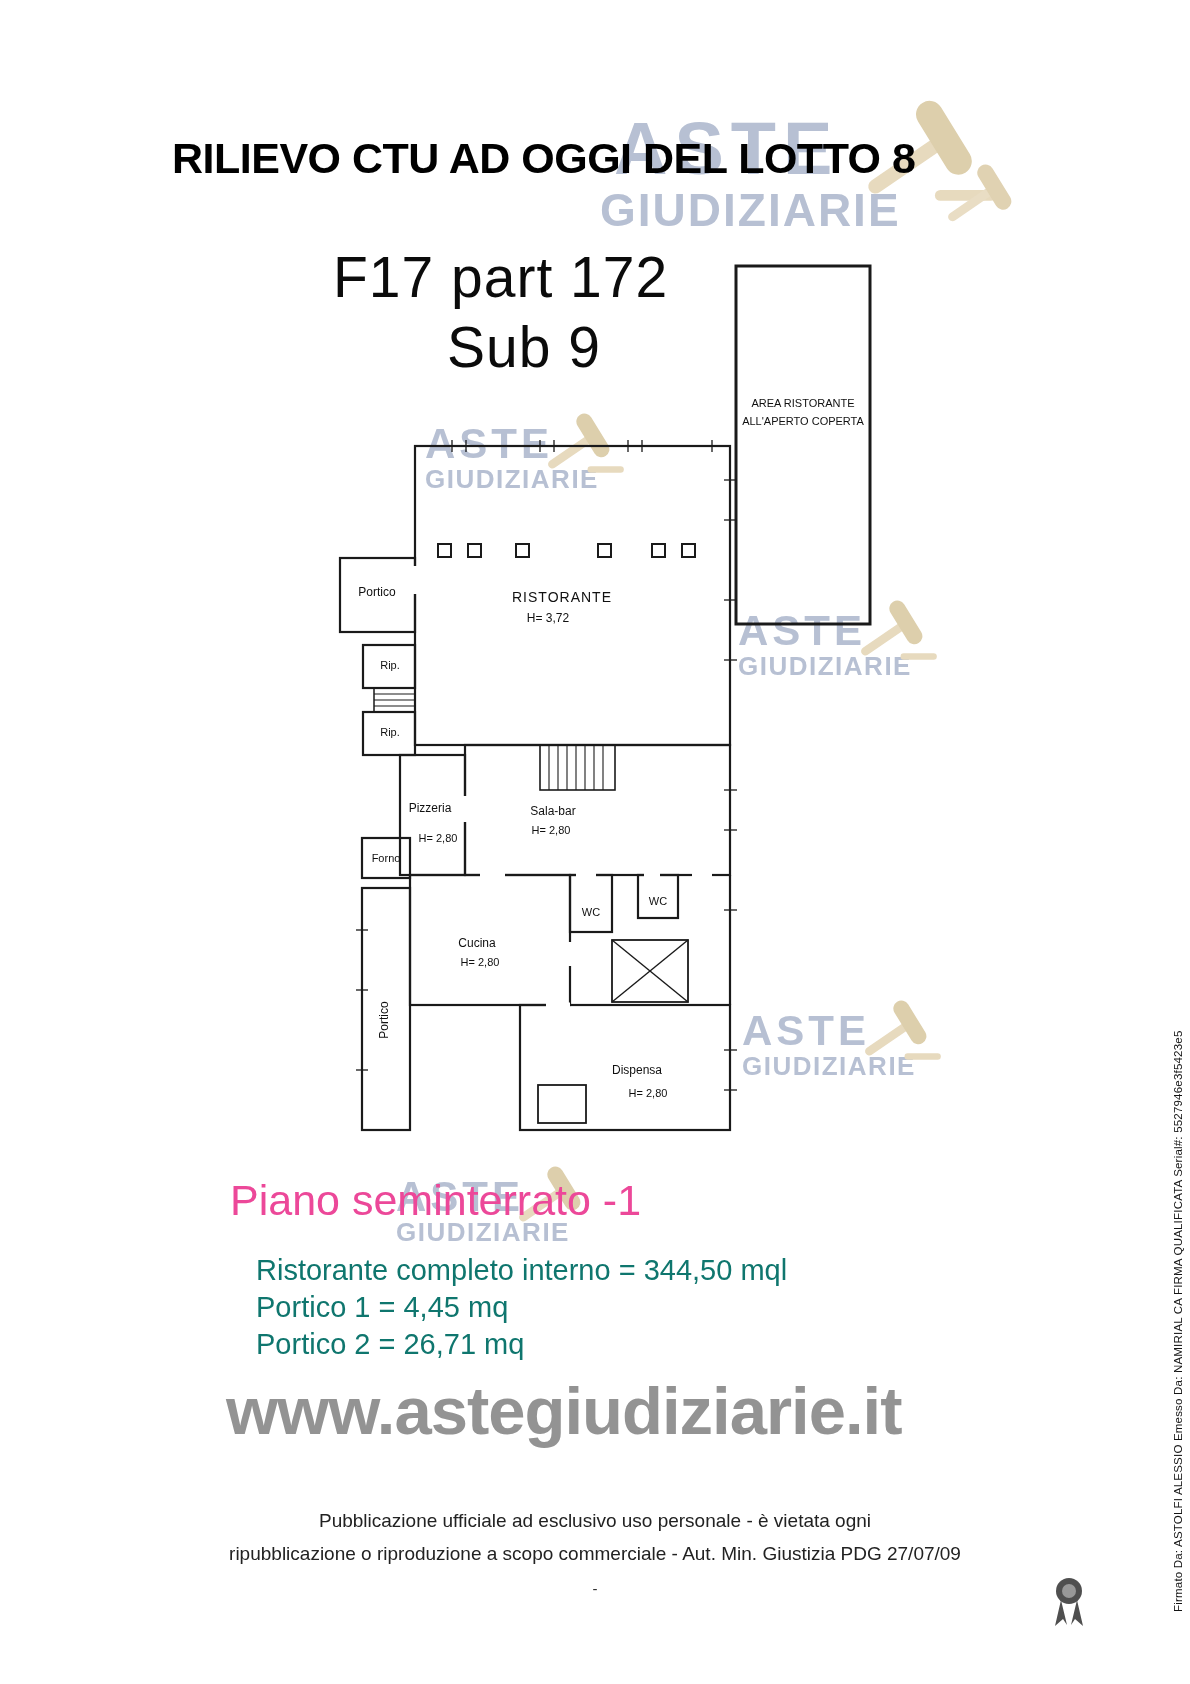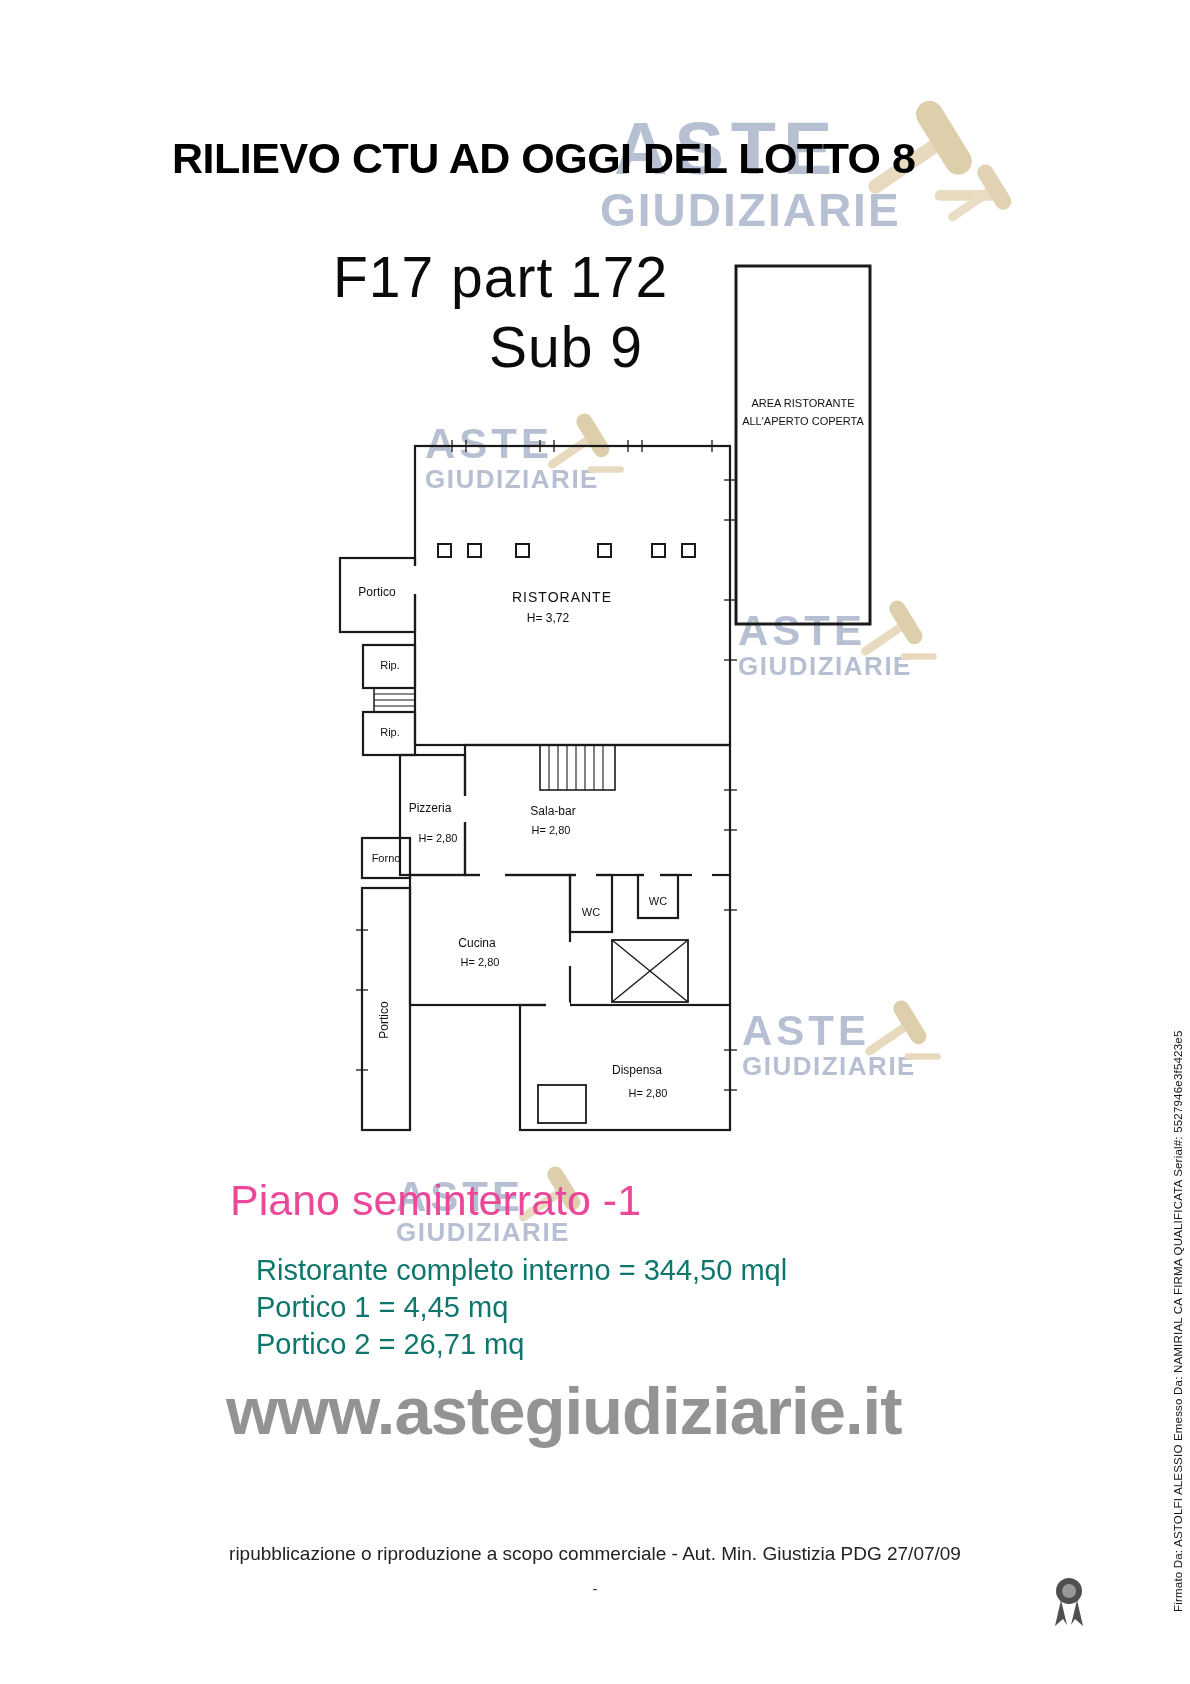--- a/index.html
+++ b/index.html
@@ -28,21 +28,21 @@
     position:absolute; left:226px; top:1372px; z-index:1;
     font-size:67px; font-weight:bold; color:#8e8e8e; opacity:.95;
     letter-spacing:-1px; white-space:nowrap;
   }
   
   .plan { position:absolute; left:0; top:0; z-index:2; }
   
   .ink { position:absolute; z-index:3; white-space:nowrap; }
   .title { left:172px; top:134px; font-size:43px; font-weight:bold; letter-spacing:-0.5px; color:#000; }
   .f17   { left:333px; top:244px; font-size:57px; letter-spacing:1px; }
-  .sub9  { left:447px; top:314px; font-size:57px; letter-spacing:1px;margin-left:42px; }
+  .sub9  { left:447px; top:314px; font-size:57px; letter-spacing:1px; }
   .piano { left:230px; top:1176px; font-size:43px; color:#ec4899; }
   .measures { left:256px; top:1252px; font-size:29px; line-height:37px; color:#0f766e; }
   .measures div { white-space:nowrap; }
   .footer1 { left:0; top:1510px; width:1190px; text-align:center; font-size:19px; color:#222; }
   .footer2 { left:0; top:1543px; width:1190px; text-align:center; font-size:19px; color:#222; }
   .dash    { left:0; top:1580px; width:1190px; text-align:center; font-size:15px; color:#333; }
   .signature {
     position:absolute; left:1172px; top:1612px; z-index:4;
     transform:rotate(-90deg); transform-origin:0 0;
     font-size:11.5px; color:#141414; white-space:nowrap; letter-spacing:0.2px;
@@ -214,20 +214,21 @@
   <div class="ink sub9">Sub 9</div>
 
   <div class="ink piano">Piano seminterrato -1</div>
 
   <div class="ink measures">
     <div>Ristorante completo interno = 344,50 mql</div>
     <div>Portico 1 = 4,45 mq</div>
     <div>Portico 2 = 26,71 mq</div>
   </div>
 
+  <div class="ink footer1">Pubblicazione ufficiale ad esclusivo uso personale - è vietata ogni</div>
   <div class="ink footer2">ripubblicazione o riproduzione a scopo commerciale - Aut. Min. Giustizia PDG 27/07/09</div>
   <div class="ink dash">-</div>
 
   <div class="signature">Firmato Da: ASTOLFI ALESSIO Emesso Da: NAMIRIAL CA FIRMA QUALIFICATA Serial#: 5527946e3f5423e5</div>
 
   <svg class="ribbon" width="46" height="55" viewBox="0 0 46 55">
     <polygon points="15,26 9,52 17,45 21,51" fill="#4f4f4f"></polygon>
     <polygon points="31,26 37,52 29,45 25,51" fill="#4f4f4f"></polygon>
     <circle cx="23" cy="17" r="13" fill="#4f4f4f"></circle>
     <circle cx="23" cy="17" r="7" fill="#989898"></circle>

